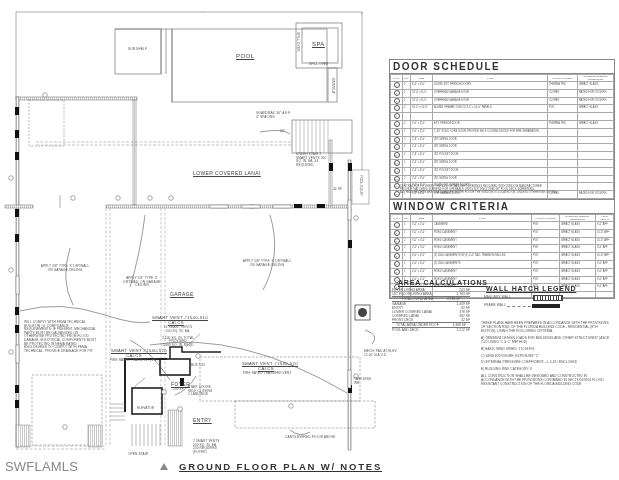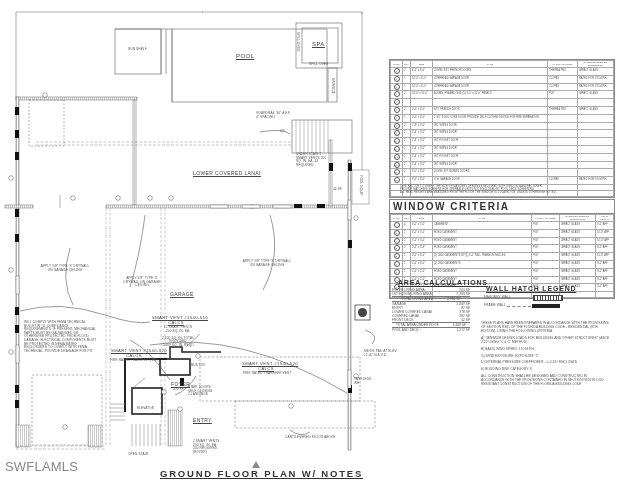--- a/index.html
+++ b/index.html
@@ -239,20 +239,21 @@
 <div class="t" style="left:193px;top:440px;">2 SMART VENTS
 200 SQ. IN. EA.
 200 REQUIRED
 (FOYER)</div>
 <div class="t" style="left:364px;top:350px;">MECH. PAD AT ELEV.
 12.00' N.A.V.D.</div>
 <div class="t" style="left:354px;top:378px;">TANKLESS
 WH</div>
 
 <div class="sched" style="left:389px;top:59px;width:224px;">
+  <h3>DOOR SCHEDULE</h3>
   <table>
     <colgroup>
         <col style="width:12px">
         <col style="width:8px">
         <col style="width:22px">
         <col>
         <col style="width:30px">
         <col style="width:36px">
       </colgroup>
     <thead>
@@ -589,16 +590,16 @@
       <p>A) "MINIMUM DESIGN LOADS FOR BUILDINGS AND OTHER STRUCTURES" (ASCE 7-22 USING "C &amp; C" METHOD)</p>
       <p>B) BASIC WIND SPEED: 170 M.P.H.</p>
       <p>C) WIND EXPOSURE: EXPOSURE "C"</p>
       <p>D) INTERNAL PRESSURE COEFFICIENT: +/- 0.18 / ENCLOSED</p>
       <p>E) BUILDING RISK CATEGORY: II</p>
     </div>
   <p>ALL CONSTRUCTION SHALL BE DESIGNED AND CONSTRUCTED IN ACCORDANCE WITH THE PROVISIONS CONTAINED IN SECTION R301 FLOOD RESISTANT CONSTRUCTION OF THE FLORIDA BUILDING CODE</p>
 </div>
 
 <div class="abs" style="left:5px;top:459px;font-size:13px;color:#888;letter-spacing:.2px;text-align:center;">SWFLAMLS</div>
-<div class="abs" style="left:160px;top:461px;display:flex;align-items:center;flex-direction:column;">
+<div class="abs" style="left:160px;top:461px;display:flex;align-items:center;">
   <span style="display:inline-block;width:0;height:0;border-left:4px solid transparent;border-right:4px solid transparent;border-bottom:7px solid #888;margin-right:11px;position:relative;"></span>
   <span style="font-size:9.5px;font-weight:bold;color:#333;letter-spacing:1.8px;text-decoration:underline;">GROUND FLOOR PLAN W/ NOTES</span>
 </div>
 
 </body></html>

